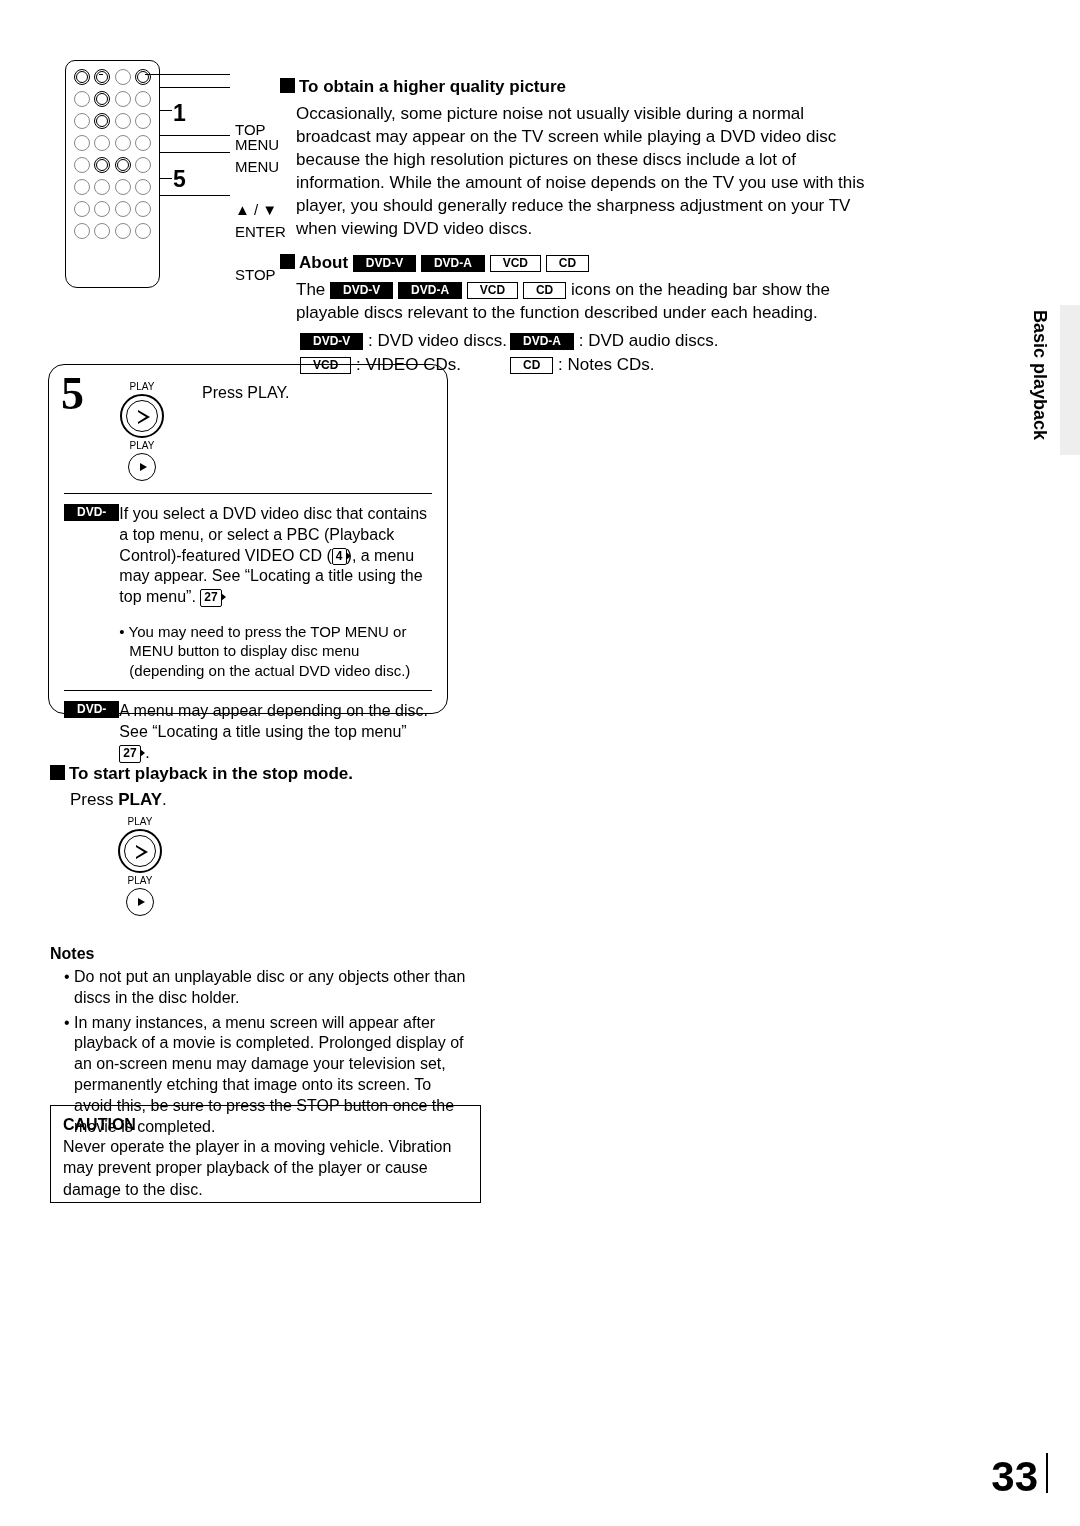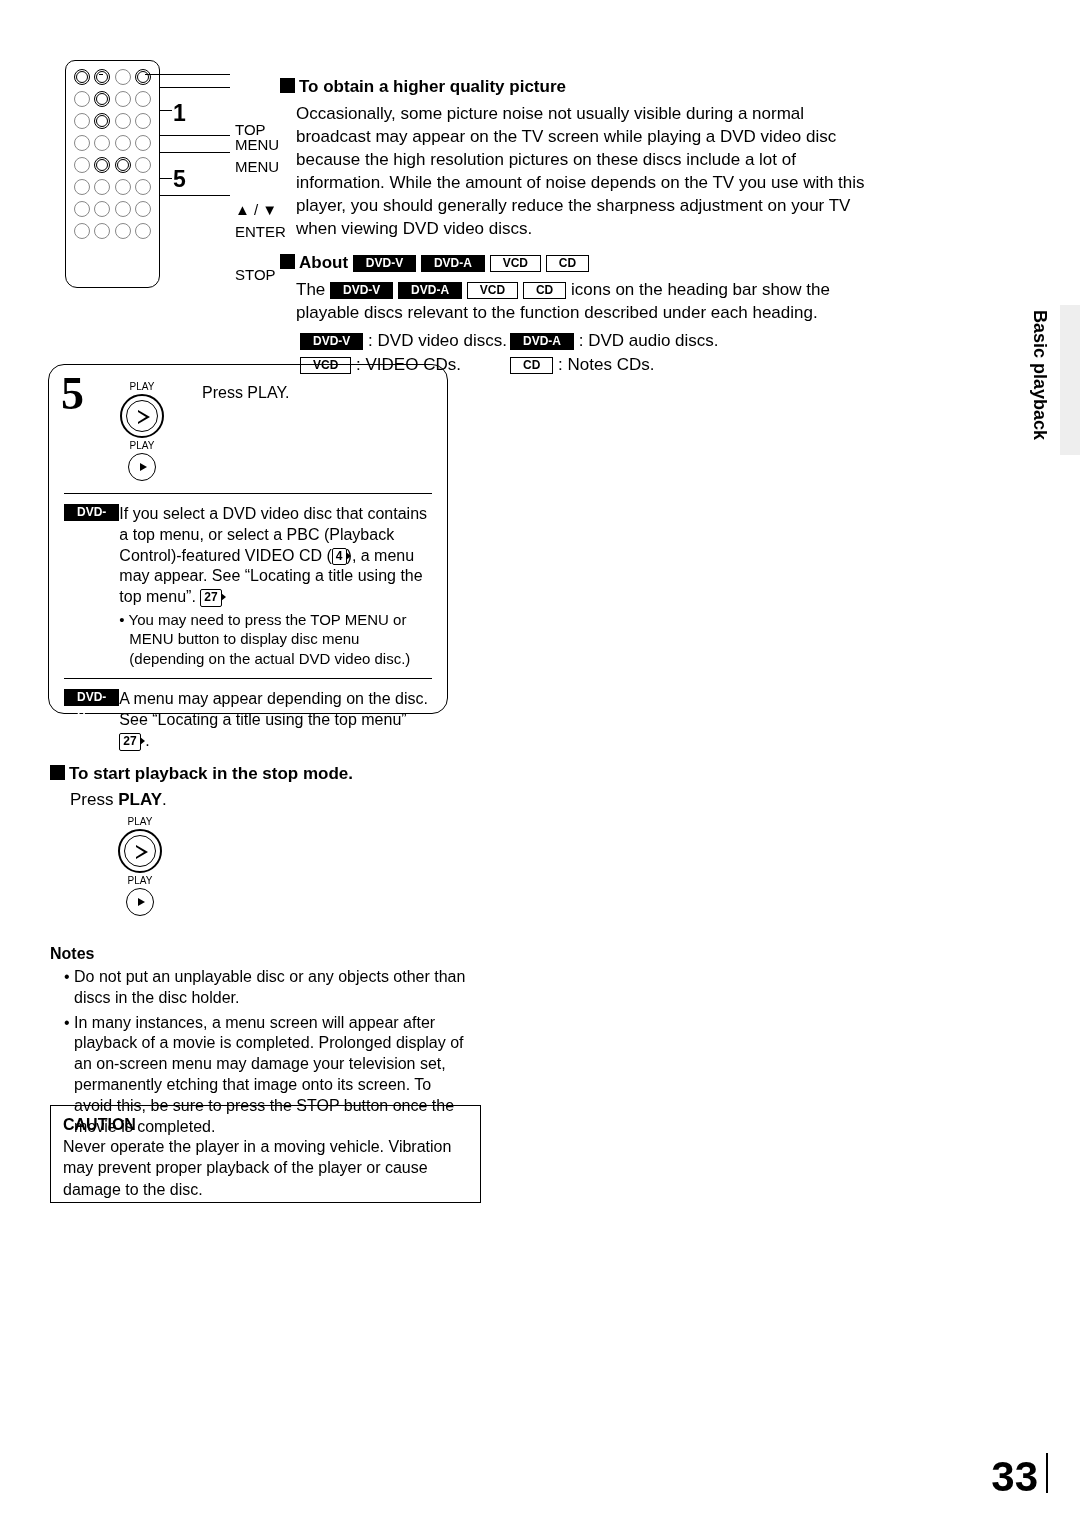--- a/index.html
+++ b/index.html
@@ -42,21 +42,21 @@
   .tri{width:0;height:0;border-left:10px solid #000;border-top:6px solid transparent;border-bottom:6px solid transparent;margin-left:3px}
   .tri.outline{border-left:none;width:12px;height:12px;position:relative}
   .tri.outline:before{content:"";position:absolute;left:0;top:0;border-left:12px solid #000;border-top:7px solid transparent;border-bottom:7px solid transparent}
   .tri.outline:after{content:"";position:absolute;left:0;top:2px;border-left:8px solid #fff;border-top:5px solid transparent;border-bottom:5px solid transparent}
   .sm-circ{width:26px;height:26px;border:1.5px solid #000;border-radius:50%;display:flex;align-items:center;justify-content:center;margin:2px auto}
   .sm-tri{width:0;height:0;border-left:7px solid #000;border-top:4px solid transparent;border-bottom:4px solid transparent;margin-left:2px}
   .sep{border-top:1px solid #000;margin:10px 0}
   .note-row{display:flex;margin-top:6px;line-height:1.3}
   .note-row .tg{flex:0 0 42px}
   .note-row .tx{flex:1}
-  .sub-bul{margin-left:10px;text-indent:-10px;margin-top:2px;font-size:15px}
+  .sub-bul{margin-left:10px;text-indent:-10px;margin-top:14px;font-size:15px}
   .pgref{display:inline-block;border:1.2px solid #000;border-radius:2px;font-size:12px;font-weight:bold;padding:0 3px;position:relative;vertical-align:1px}
   .pgref:after{content:"";position:absolute;right:-5px;top:3px;width:0;height:0;border-left:5px solid #000;border-top:4px solid transparent;border-bottom:4px solid transparent}
 
   .stopmode{position:absolute;left:50px;top:764px;width:400px;font-size:17px}
   .notes-sec{position:absolute;left:50px;top:945px;width:420px;font-size:16px}
   .notes-sec ul{margin:4px 0 0 0;padding-left:14px}
   .notes-sec li{margin-bottom:4px;text-indent:-10px;padding-left:10px;line-height:1.3;list-style:none}
   .notes-sec li:before{content:"• "}
   .caution-box{position:absolute;left:50px;top:1105px;width:405px;border:1.2px solid #000;padding:8px 12px 2px 12px;font-size:16px;line-height:1.35}
 </style>

